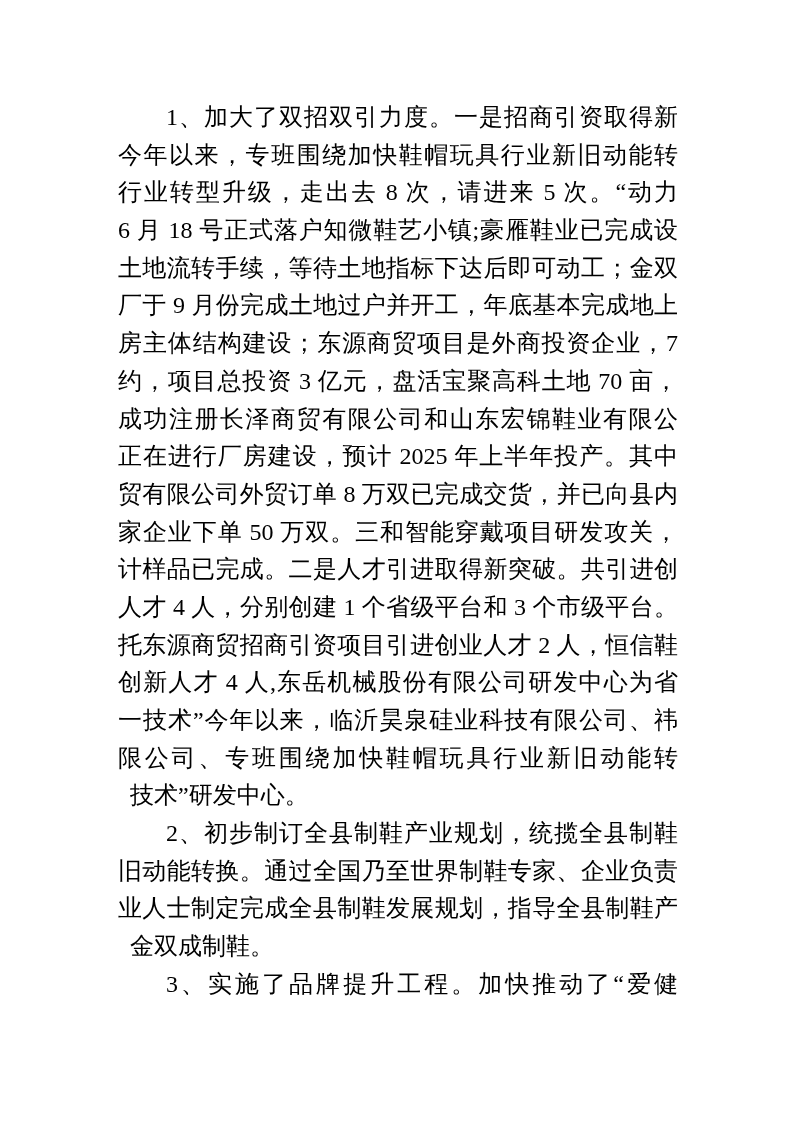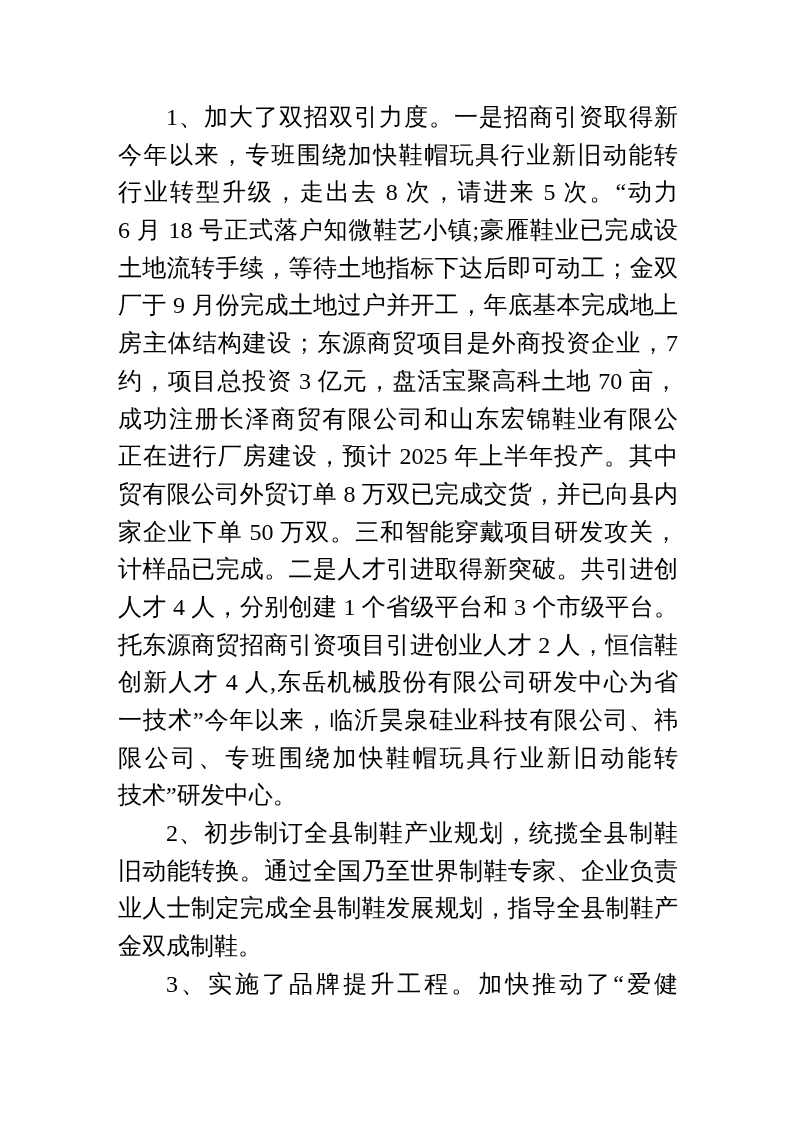--- a/index.html
+++ b/index.html
@@ -34,20 +34,21 @@
     overflow: hidden;
     text-align: justify;
     text-align-last: justify;
     white-space: normal;
   }
   .line.para-first {
     text-indent: 2em;
   }
   .line.para-last {
     text-align-last: left;
+    margin-left: 12px;
   }
 </style>
 </head>
 <body>
 
 <div class="page">
   <div class="body-text">
       <div class="paragraph">
         <div class="line para-first">1、加大了双招双引力度。一是招商引资取得新突破。</div>
         <div class="line">今年以来，专班围绕加快鞋帽玩具行业新旧动能转换，促进</div>

